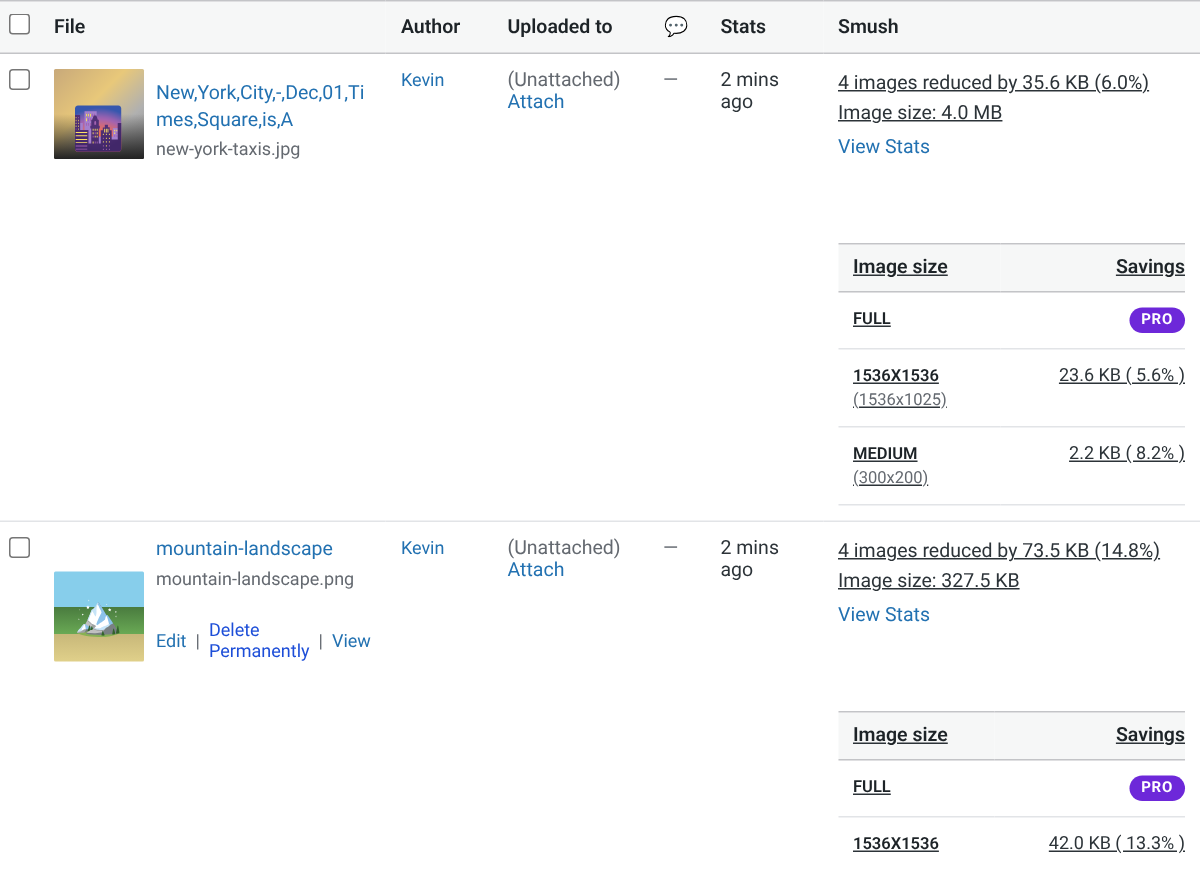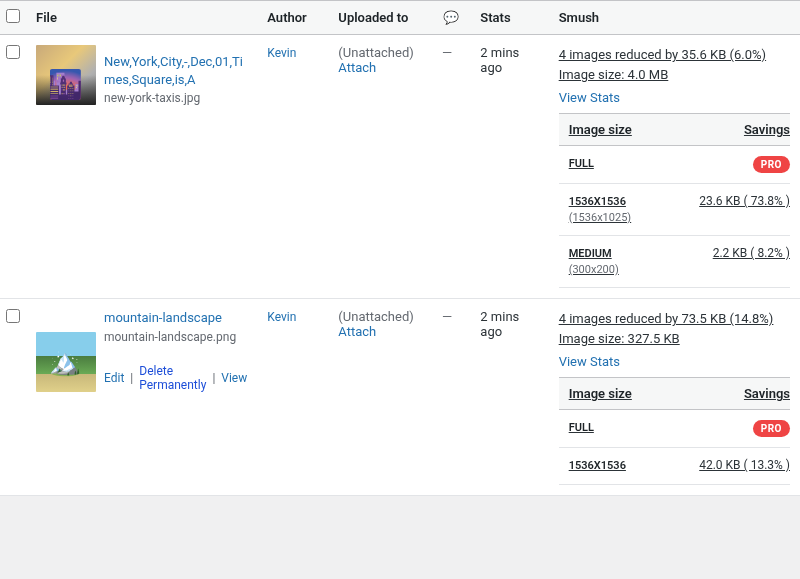--- a/index.html
+++ b/index.html
@@ -177,20 +177,21 @@
       color: #2271b1;
       text-decoration: none;
       font-size: 13px;
       display: inline-block;
       margin-bottom: 8px;
     }
     .smush-table {
       width: 100%;
       border-collapse: collapse;
       font-size: 12px;
+      margin-top: 48px;
     }
     .smush-table thead th {
       text-align: left;
       font-weight: 600;
       color: #1d2327;
       padding: 3px 6px 3px 0;
       border-bottom: 1px solid #c3c4c7;
       font-size: 12px;
       background: #fff;
       border-top: none;
@@ -215,21 +216,21 @@
       color: #1d2327;
       font-size: 11px;
       text-transform: uppercase;
     }
     .size-dims {
       color: #646970;
       font-size: 11px;
     }
     .pro-badge {
       display: inline-block;
-      background: #ef4444;
+      background: #6d28d9;
       color: #fff;
       font-size: 10px;
       font-weight: 700;
       padding: 2px 8px;
       border-radius: 12px;
       text-transform: uppercase;
       letter-spacing: 0.5px;
     }
     input[type="checkbox"] {
       width: 14px;
@@ -293,21 +294,21 @@
                   <th class="th-savings">Savings</th>
                 </tr>
               </thead>
               <tbody>
                 <tr>
                   <td><span class="size-name">FULL</span></td>
                   <td class="td-savings"><span class="pro-badge">PRO</span></td>
                 </tr>
                 <tr>
                   <td><span class="size-name">1536X1536</span><br><span class="size-dims">(1536x1025)</span></td>
-                  <td class="td-savings">23.6 KB ( 73.8% )</td>
+                  <td class="td-savings">23.6 KB ( 5.6% )</td>
                 </tr>
                 <tr>
                   <td><span class="size-name">MEDIUM</span><br><span class="size-dims">(300x200)</span></td>
                   <td class="td-savings">2.2 KB ( 8.2% )</td>
                 </tr>
               </tbody>
             </table></div>
         </td>
       </tr>
       <tr>

